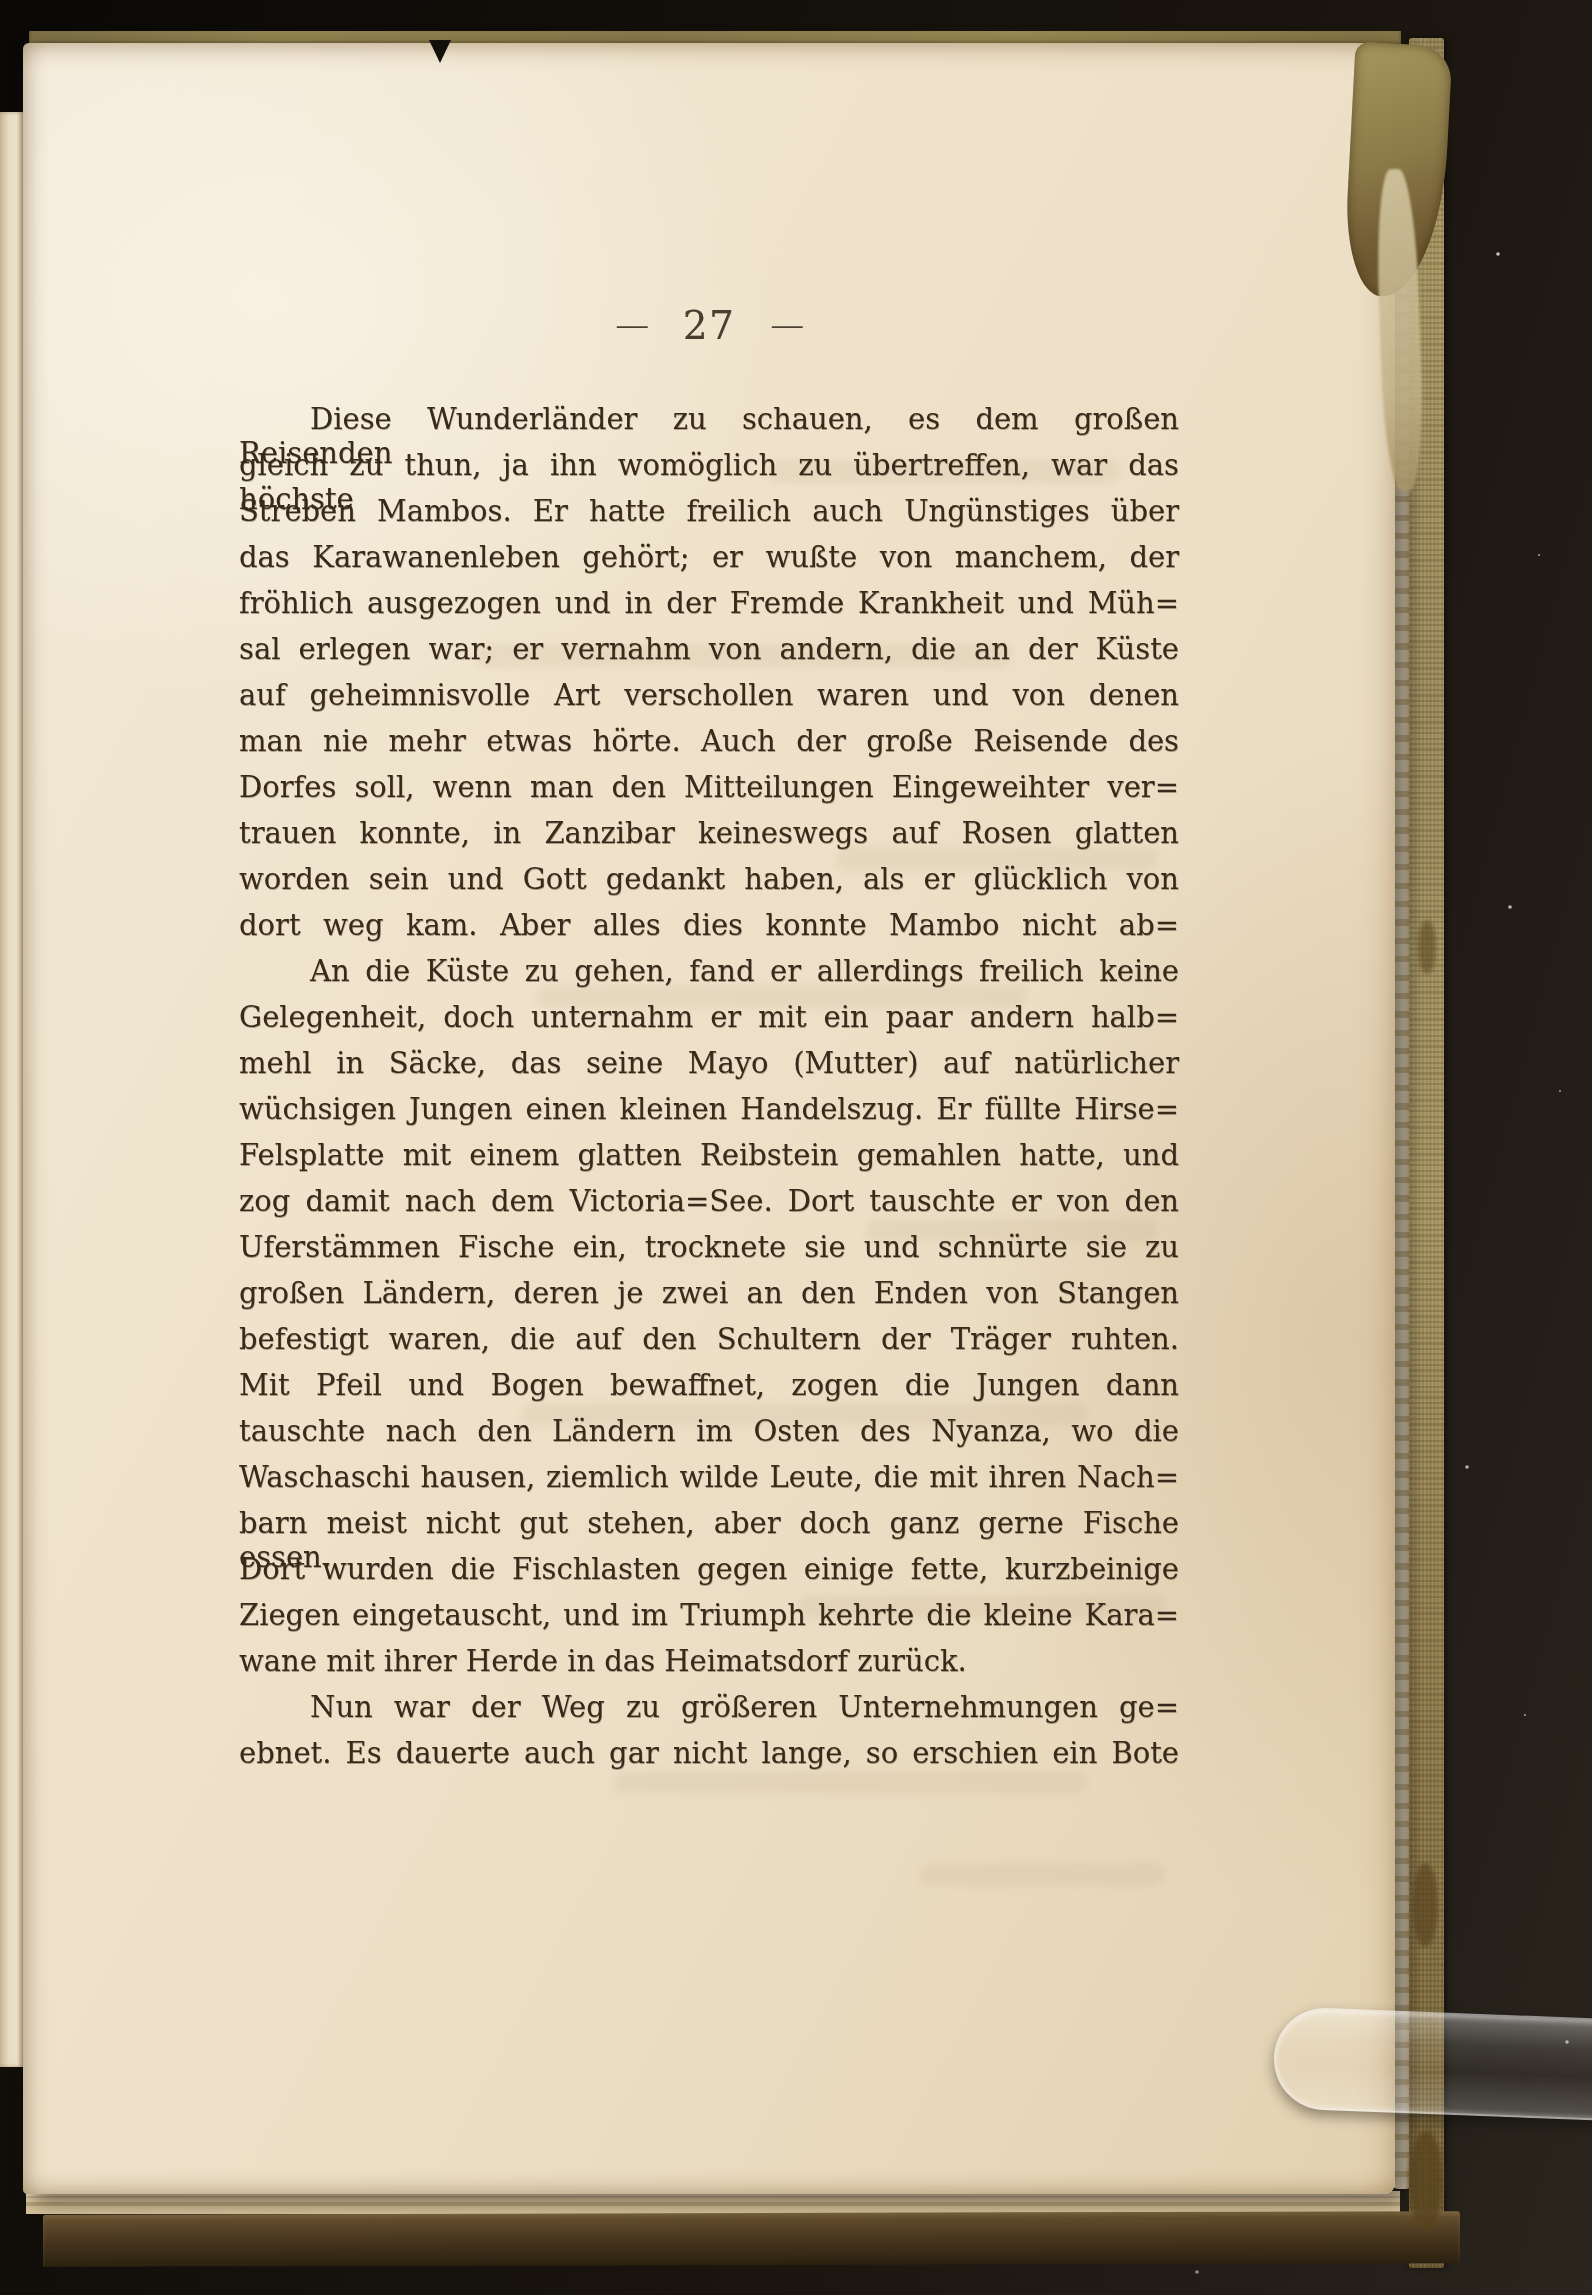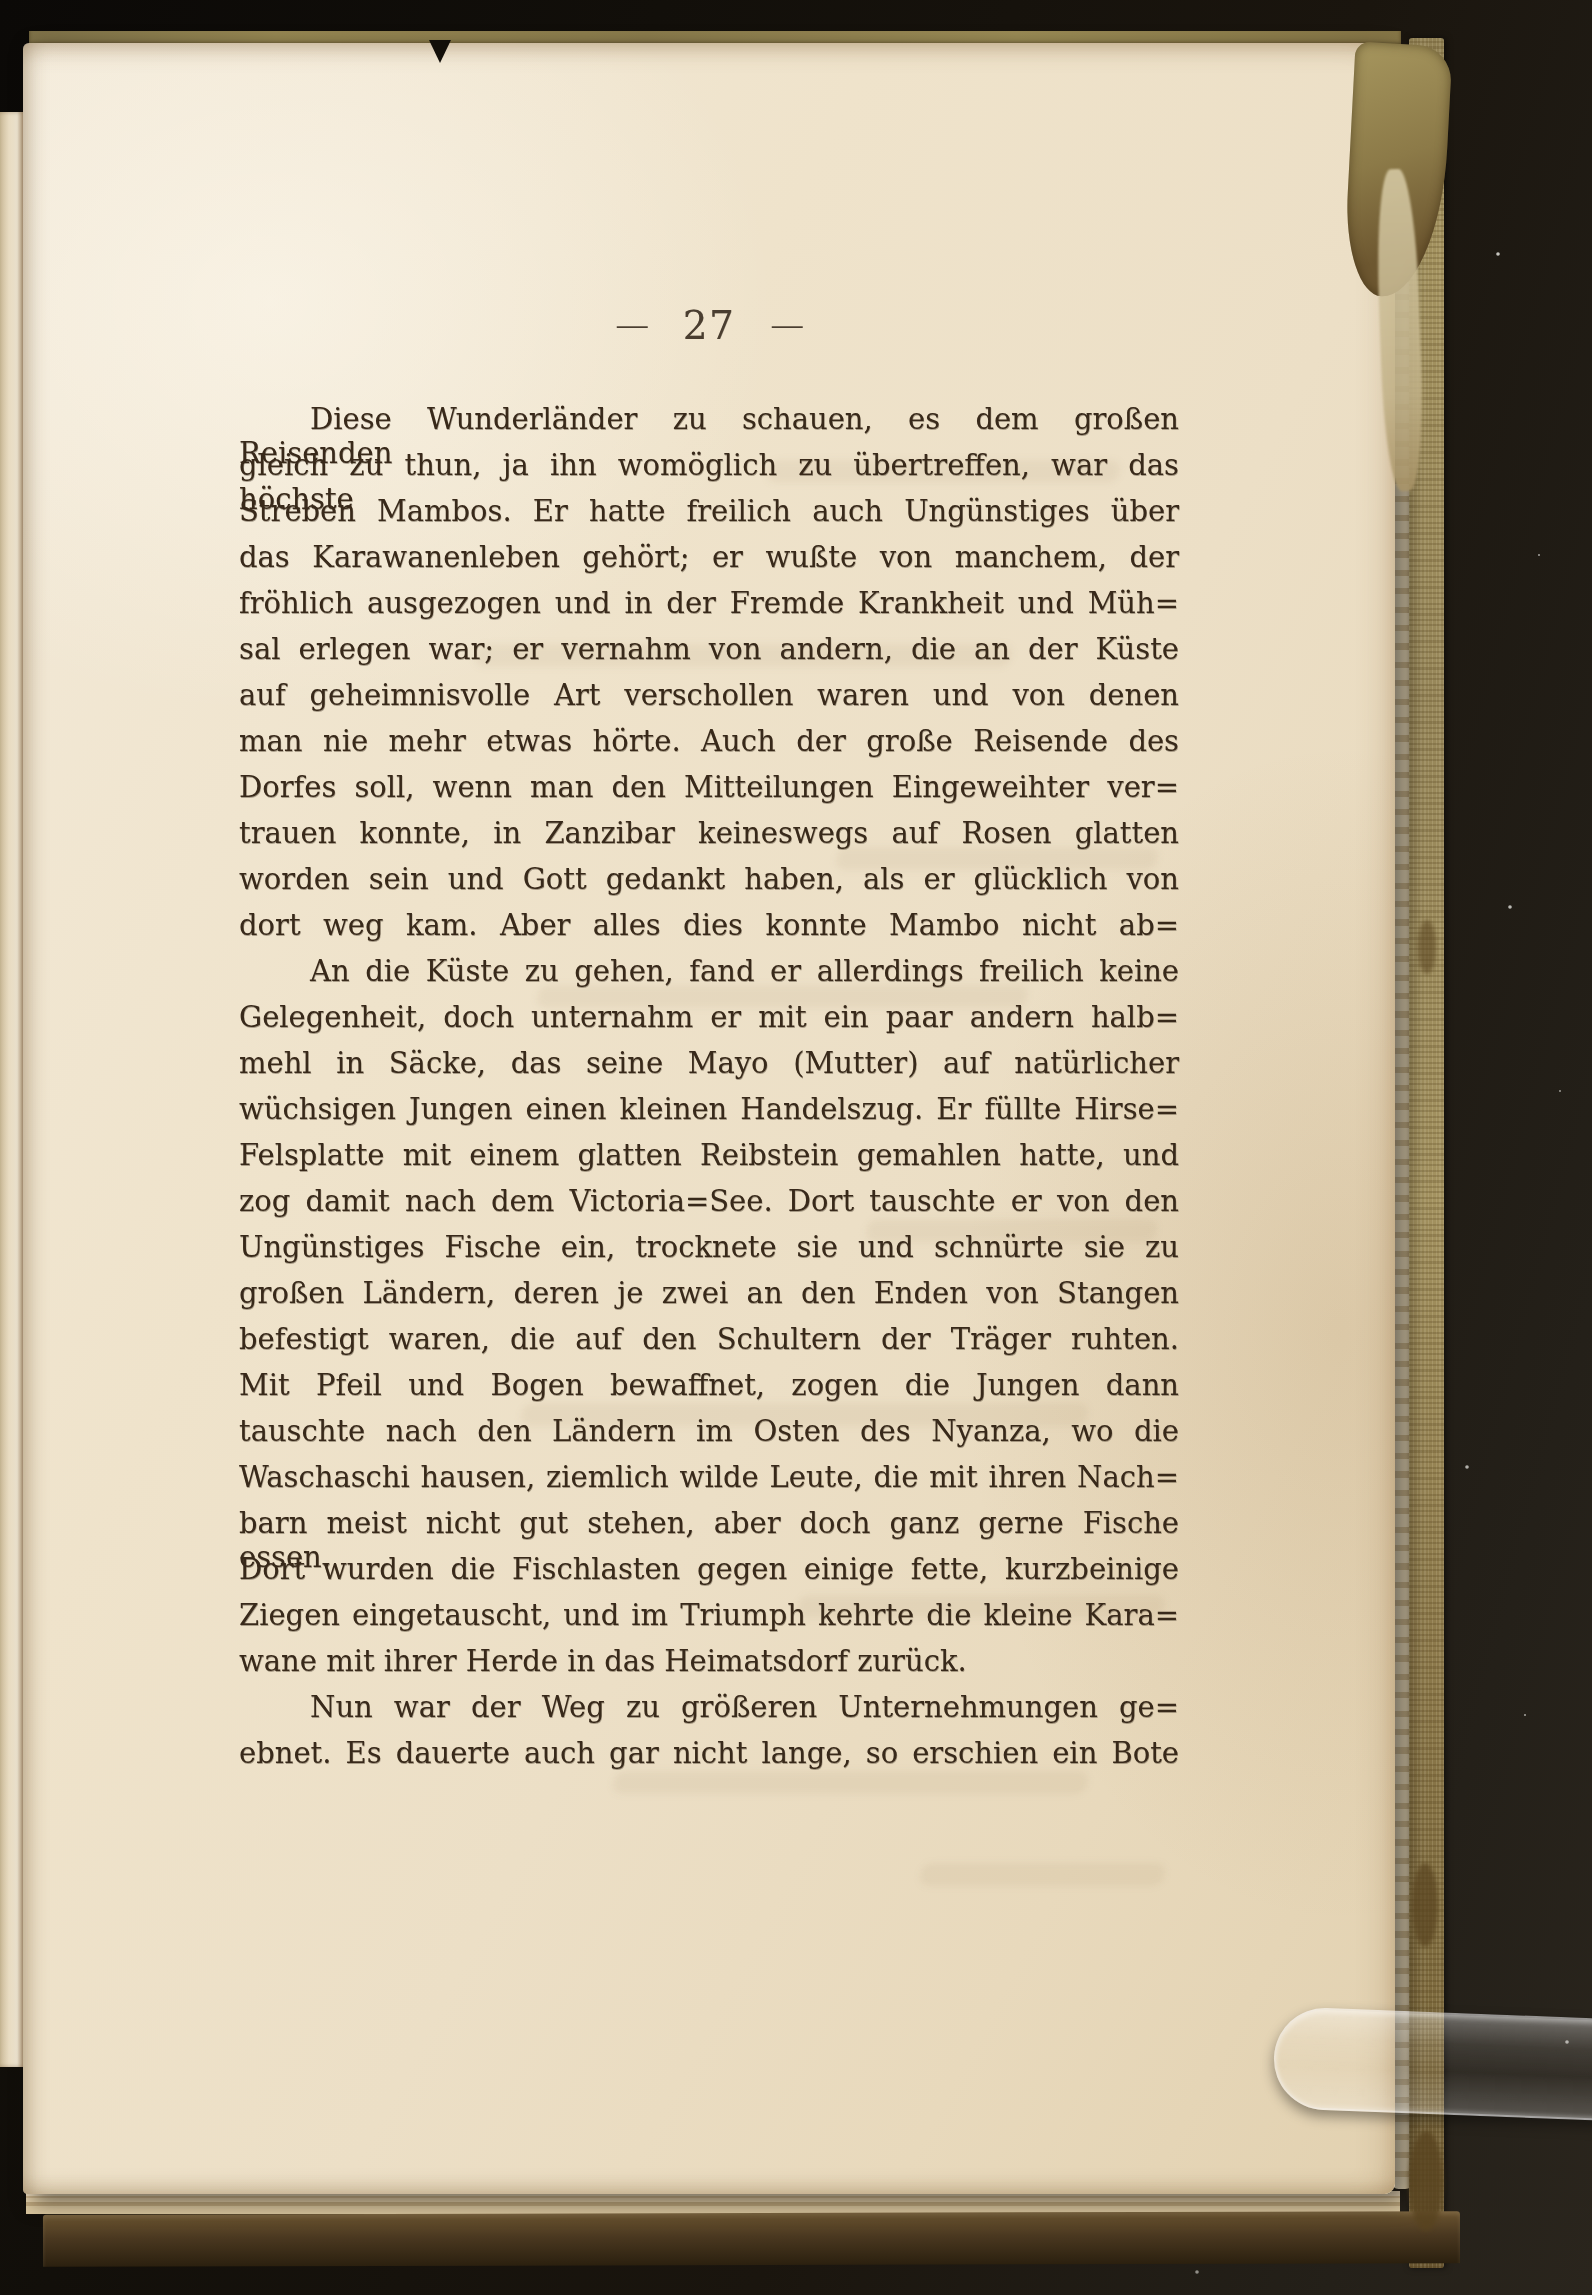--- a/index.html
+++ b/index.html
@@ -167,21 +167,21 @@
       <div class="line">Dorfes soll, wenn man den Mitteilungen Eingeweihter ver=</div>
       <div class="line">trauen konnte, in Zanzibar keineswegs auf Rosen glatten</div>
       <div class="line">worden sein und Gott gedankt haben, als er glücklich von</div>
       <div class="line">dort weg kam. Aber alles dies konnte Mambo nicht ab=</div>
       <div class="line indent">An die Küste zu gehen, fand er allerdings freilich keine</div>
       <div class="line">Gelegenheit, doch unternahm er mit ein paar andern halb=</div>
       <div class="line">mehl in Säcke, das seine Mayo (Mutter) auf natürlicher</div>
       <div class="line">wüchsigen Jungen einen kleinen Handelszug. Er füllte Hirse=</div>
       <div class="line">Felsplatte mit einem glatten Reibstein gemahlen hatte, und</div>
       <div class="line">zog damit nach dem Victoria=See. Dort tauschte er von den</div>
-      <div class="line">Ungünstiges Fische ein, trocknete sie und schnürte sie zu</div>
+      <div class="line">Uferstämmen Fische ein, trocknete sie und schnürte sie zu</div>
       <div class="line">großen Ländern, deren je zwei an den Enden von Stangen</div>
       <div class="line">befestigt waren, die auf den Schultern der Träger ruhten.</div>
       <div class="line">Mit Pfeil und Bogen bewaffnet, zogen die Jungen dann</div>
       <div class="line">tauschte nach den Ländern im Osten des Nyanza, wo die</div>
       <div class="line">Waschaschi hausen, ziemlich wilde Leute, die mit ihren Nach=</div>
       <div class="line">barn meist nicht gut stehen, aber doch ganz gerne Fische essen.</div>
       <div class="line">Dort wurden die Fischlasten gegen einige fette, kurzbeinige</div>
       <div class="line">Ziegen eingetauscht, und im Triumph kehrte die kleine Kara=</div>
       <div class="line no-just">wane mit ihrer Herde in das Heimatsdorf zurück.</div>
       <div class="line indent">Nun war der Weg zu größeren Unternehmungen ge=</div>

